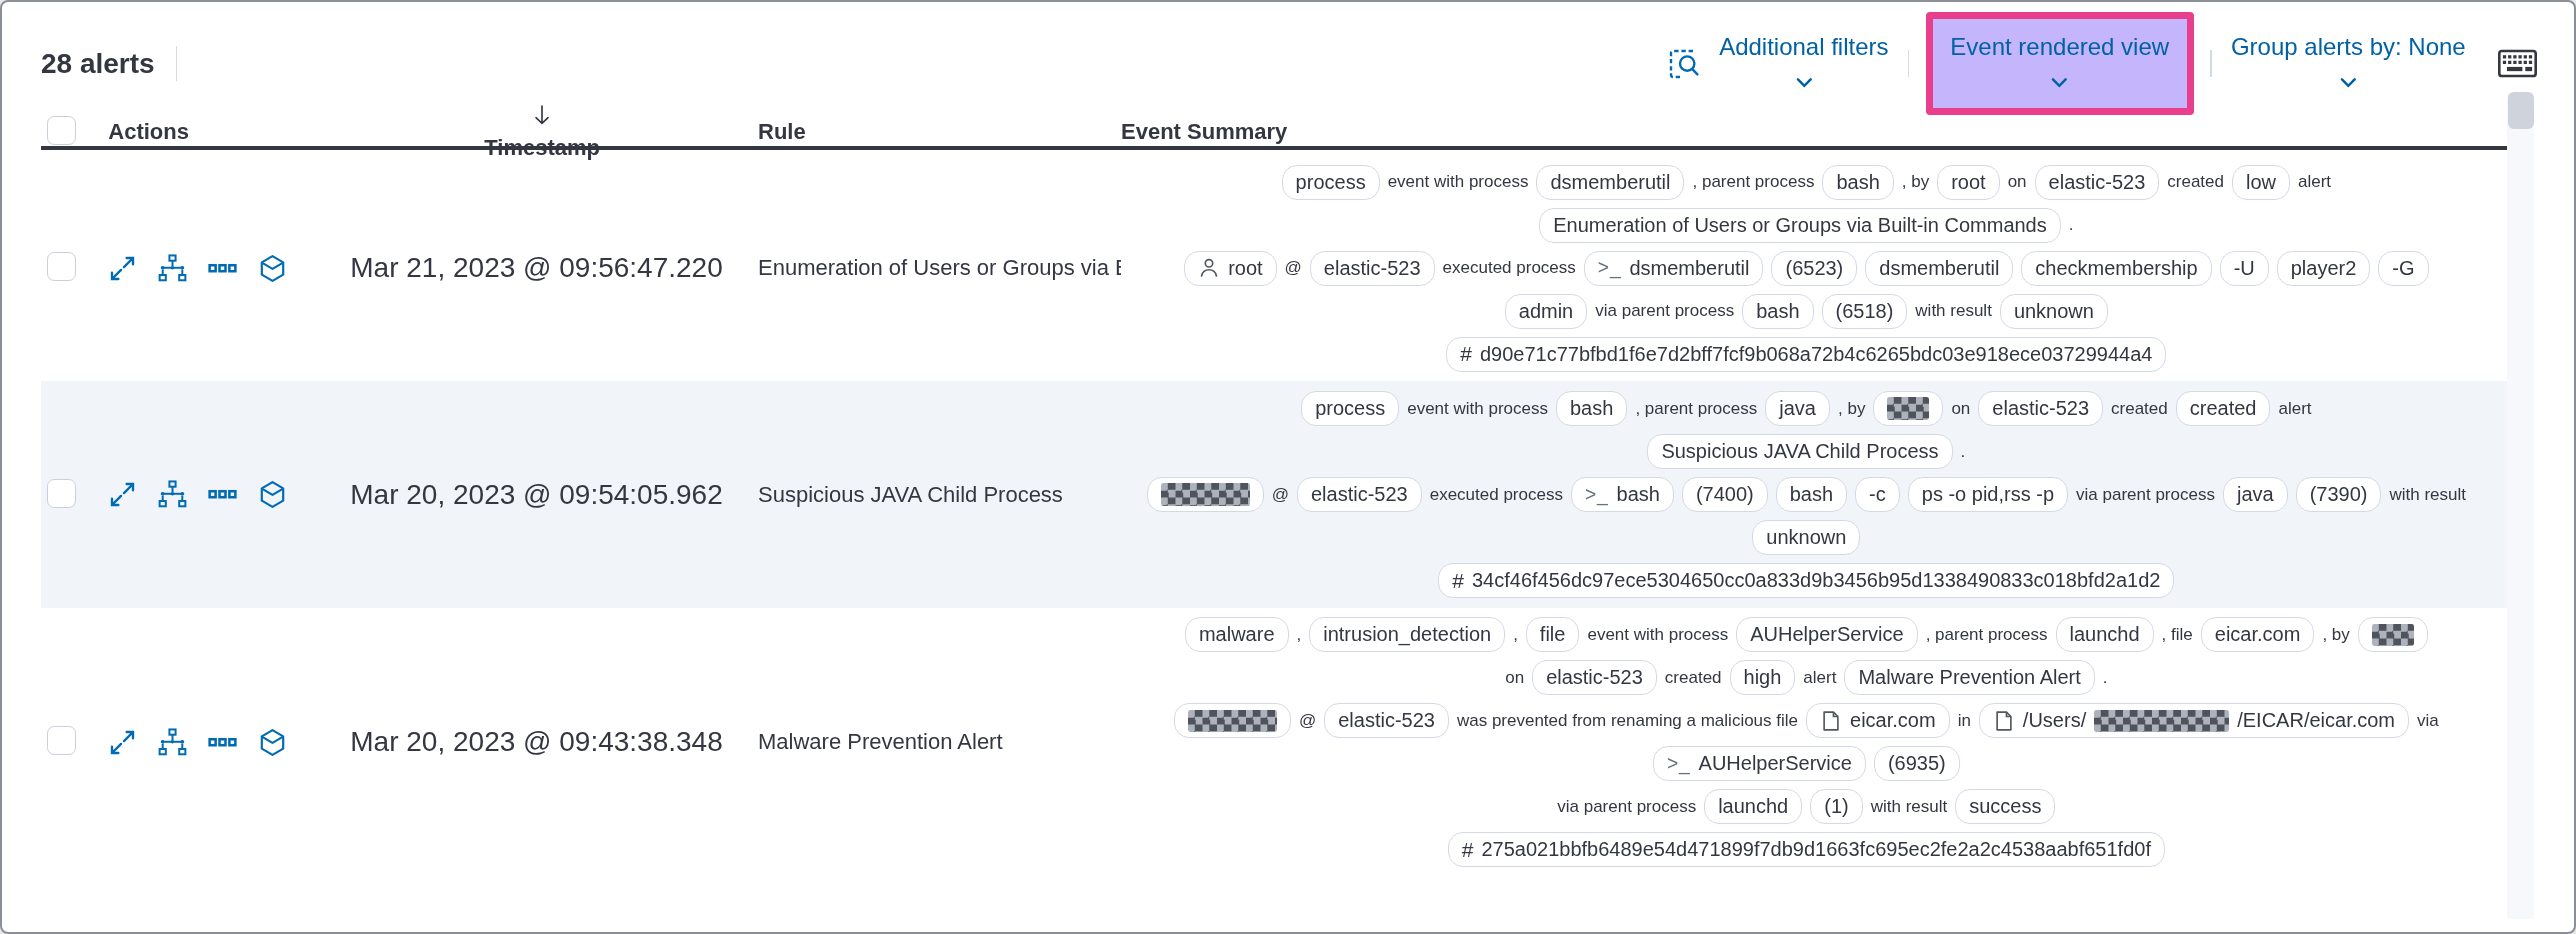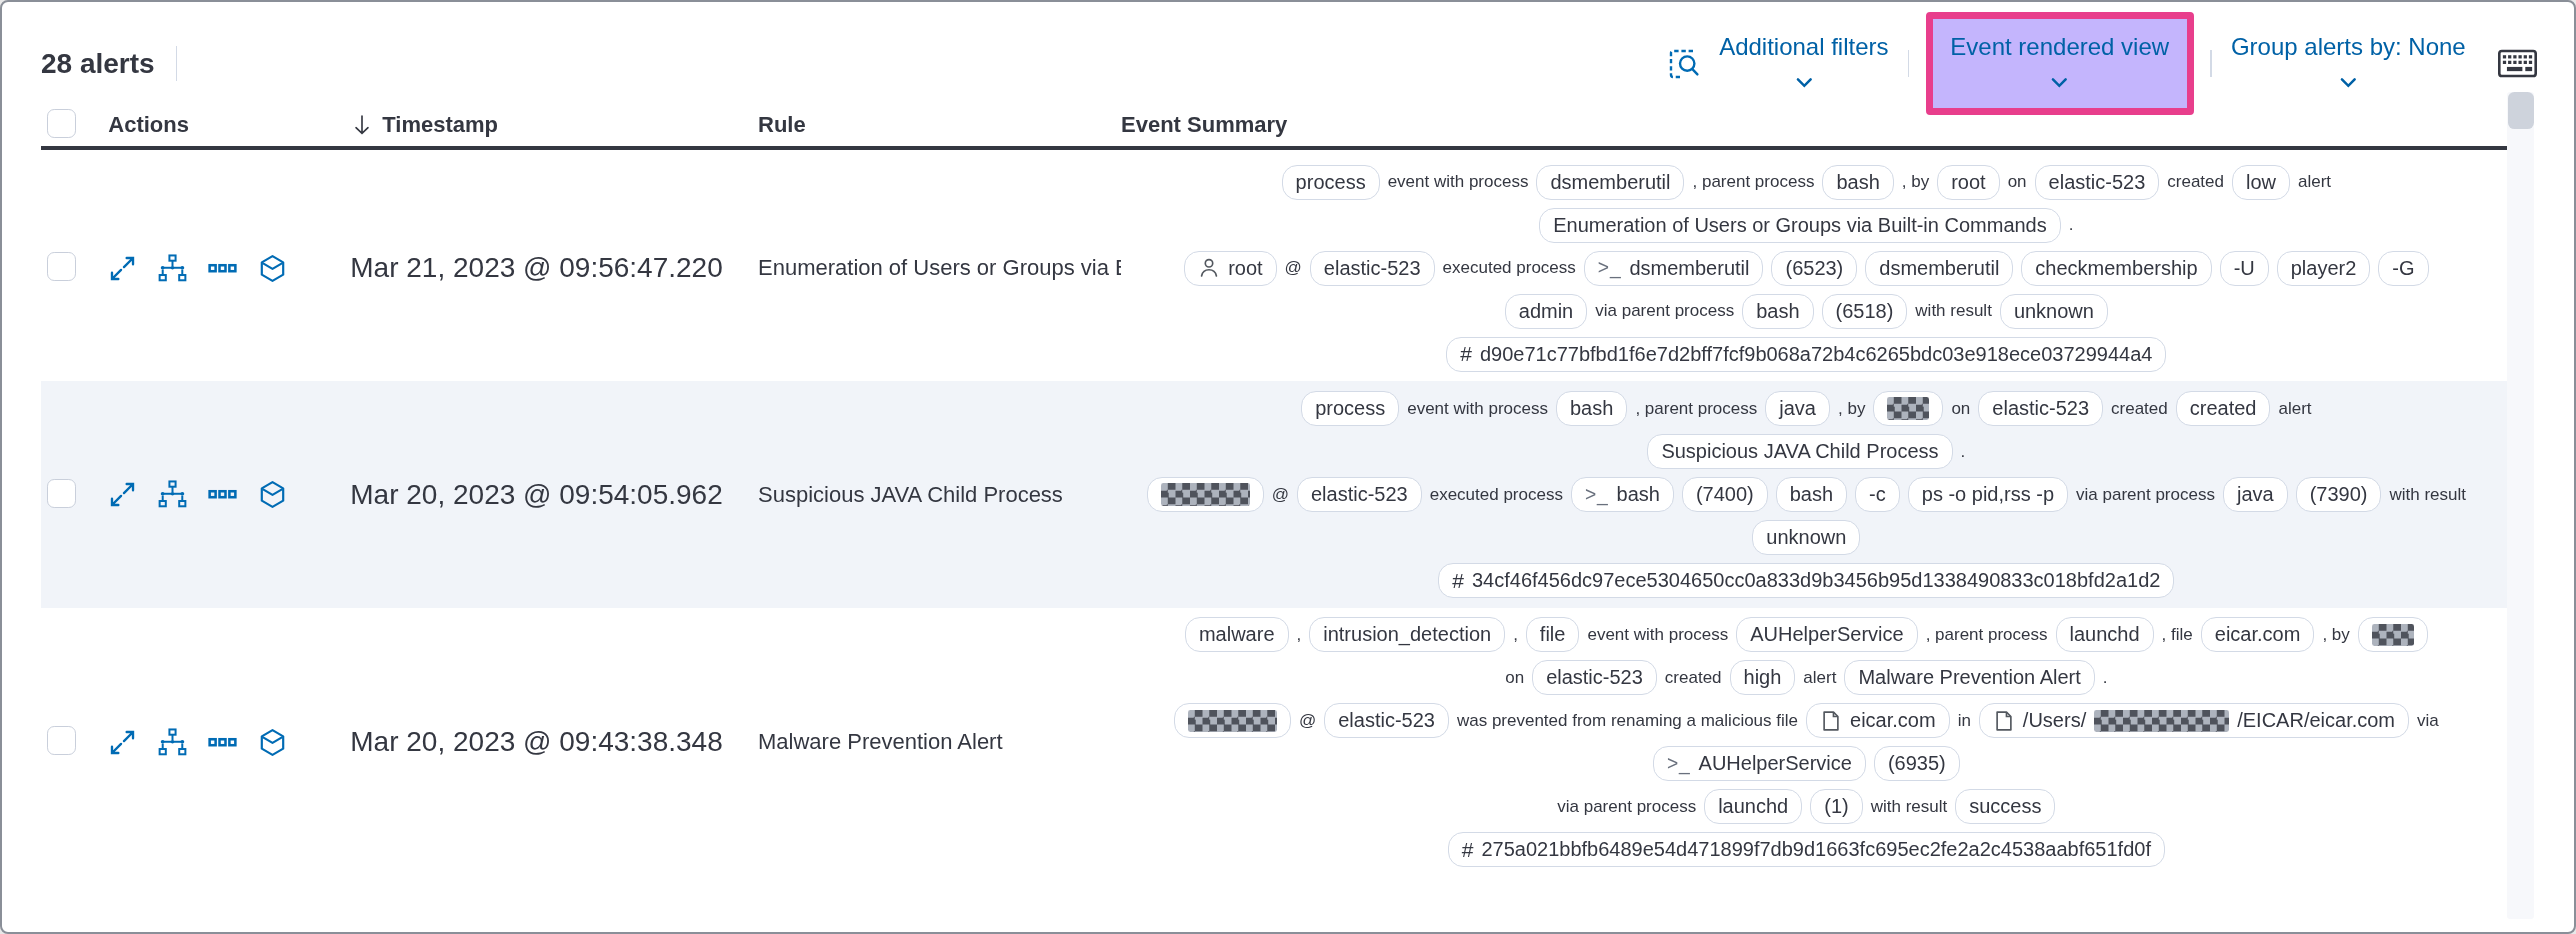--- a/index.html
+++ b/index.html
@@ -22,21 +22,21 @@
   .iconbtn{background:none;border:none;padding:0;cursor:pointer;color:var(--blue);display:inline-flex;}
   .iconbtn svg{width:32px;height:32px;}
   .hl{border:7.2px solid var(--pink);border-radius:4px;padding:14.5px 13px;margin:-21px 1.6px;background:#c4b5fd;display:inline-flex;}
   .kbd-btn{color:var(--dark);margin-left:13px;}
   .kbd-btn svg{width:39px;height:29px;}
 
   
   .thead{position:absolute;left:39px;right:63px;top:101px;height:47px;border-bottom:4.8px solid var(--dark);display:grid;grid-template-columns:56px 242px 395px 387px 1fr;align-items:center;}
   .th{font-size:22px;font-weight:700;color:var(--dark);display:flex;align-items:center;gap:8px;}
   .th.actions{padding-left:11.3px;}
-  .th.ts{padding-left:11.3px;}
+  .th.ts{padding-left:11.3px;flex-direction:column;}
   .th.rule{padding-left:24px;}
   .th.summary{padding-left:0px;}
   .th svg{width:24px;height:24px;}
 
   .checkbox{width:29px;height:29px;border:1.6px solid #c9cfdb;border-radius:7.2px;background:#fff;display:inline-block;cursor:pointer;margin-left:6.4px;}
 
   
   .rows{position:absolute;left:39px;right:63px;top:153px;}
   .row{display:grid;grid-template-columns:56px 242px 395px 387px 1fr;align-items:center;padding:9.7px 0;}
   .row.striped{background:var(--stripe);}

